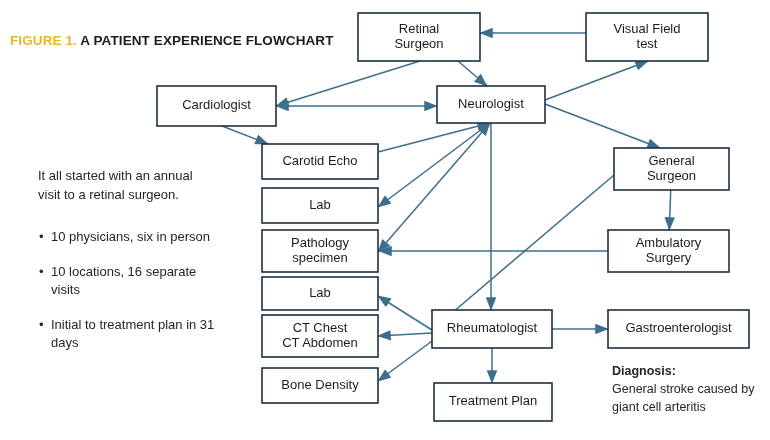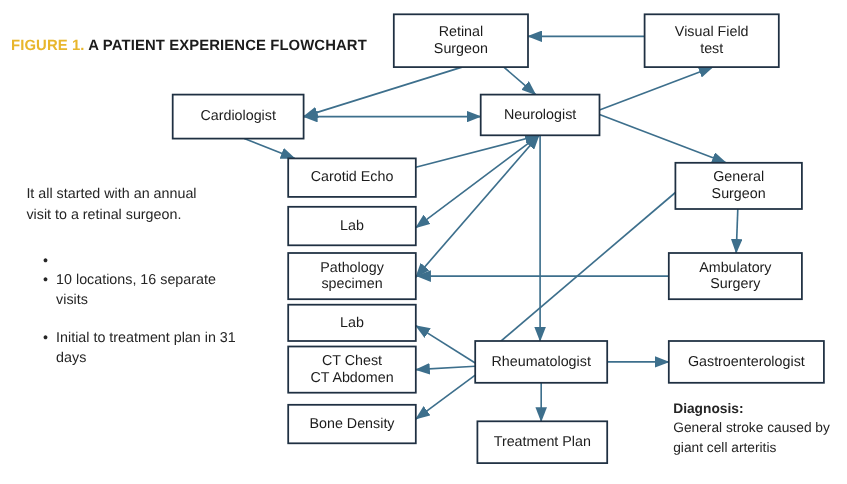--- a/index.html
+++ b/index.html
@@ -28,21 +28,21 @@
     color: #1c1c1c;
   }
   #figure-title .fignum {
     color: #e8b62c;
   }
   #figure-title .figname {
     color: #1c1c1c;
   }
   #intro-text {
     position: absolute;
-    left: 24px;
+    left: 38px;
     top: 166px;
     width: 180px;
     font-size: 13px;
     line-height: 19px;
     color: #252525;
   }
   #bullet-list {
     position: absolute;
     left: 38px;
     top: 228px;
@@ -105,20 +105,21 @@
   <div id="figure-title">
     <span class="fignum">FIGURE 1.</span>
     <span class="figname">A PATIENT EXPERIENCE FLOWCHART</span>
   </div>
 
   <div id="intro-text">It all started with an annual visit to a retinal surgeon.</div>
 
   <div id="bullet-list">
     <div class="bullet-item">
       <span class="dot">•</span>
+      <span>10 physicians, six in person</span>
     </div>
     <div class="bullet-item">
       <span class="dot">•</span>
       <span>10 locations, 16 separate visits</span>
     </div>
     <div class="bullet-item">
       <span class="dot">•</span>
       <span>Initial to treatment plan in 31 days</span>
     </div>
   </div>

